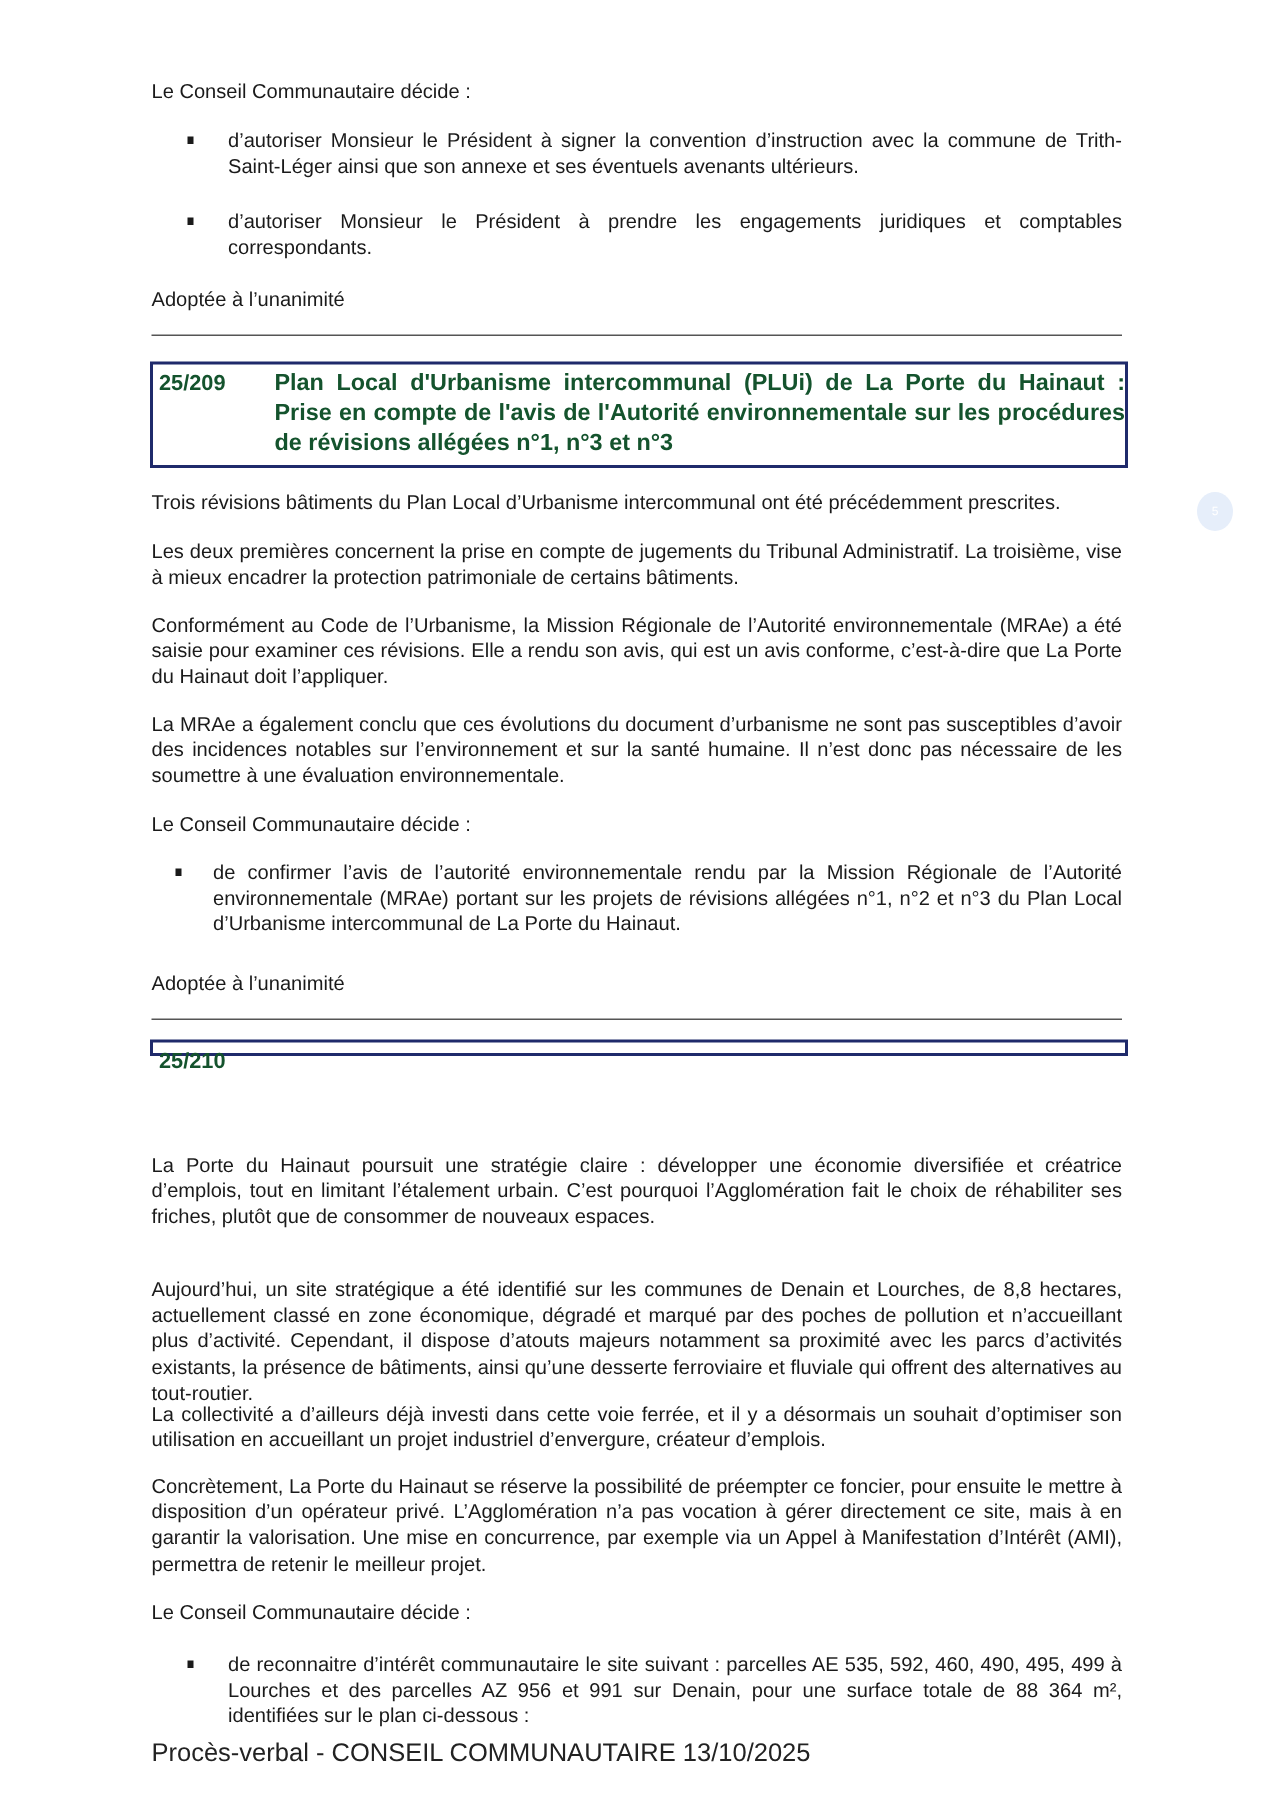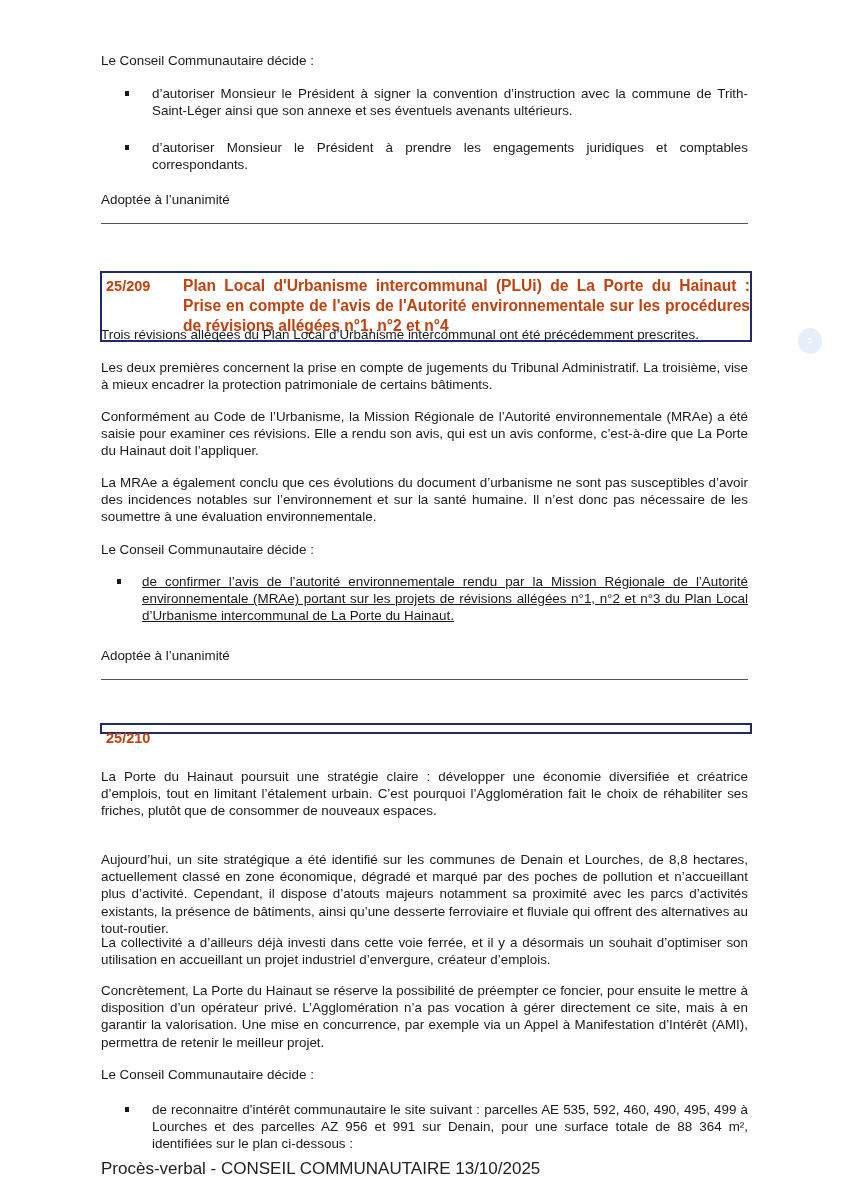--- a/index.html
+++ b/index.html
@@ -55,22 +55,21 @@
     .deliberation-box {
       position: absolute;
       left: 100px;
       width: 652px;
       border: 2px solid #1f2a6b;
       box-sizing: border-box;
       padding: 3px 0 4px 4px;
       font-weight: bold;
       font-size: 15.6px;
       line-height: 20px;
-      color: #c2410c;
-      margin-top: 30px;
+      color: #14532d;
     }
     .box-num {
       position: absolute;
       left: 4px;
       top: 3px;
       font-size: 14.5px;
     }
     .box-title {
       margin-left: 77px;
       text-align: justify;
@@ -116,32 +115,32 @@
       <span>d’autoriser Monsieur le Président à signer la convention d’instruction avec la commune de Trith-Saint-Léger ainsi que son annexe et ses éventuels avenants ultérieurs.</span>
     </div>
   </div>
 
   <p class="block" style="top:191px;">Adoptée à l’unanimité</p>
 
   <div class="rule" style="top:223px;"></div>
 
   <div class="deliberation-box" style="top:241px;">
     <span class="box-num">25/209</span>
-    <div class="box-title">Plan Local d'Urbanisme intercommunal (PLUi) de La Porte du Hainaut : Prise en compte de l'avis de l'Autorité environnementale sur les procédures de révisions allégées n°1, n°2 et n°4</div>
+    <div class="box-title">Plan Local d'Urbanisme intercommunal (PLUi) de La Porte du Hainaut : Prise en compte de l'avis de l'Autorité environnementale sur les procédures de révisions allégées n°1, n°3 et n°3</div>
   </div>
 
-  <p class="block" style="top:326px;">Trois révisions allégées du Plan Local d’Urbanisme intercommunal ont été précédemment prescrites.</p>
+  <p class="block" style="top:326px;">Trois révisions bâtiments du Plan Local d’Urbanisme intercommunal ont été précédemment prescrites.</p>
   <p class="block" style="top:408px;">Conformément au Code de l’Urbanisme, la Mission Régionale de l’Autorité environnementale (MRAe) a été saisie pour examiner ces révisions. Elle a rendu son avis, qui est un avis conforme, c’est-à-dire que La Porte du Hainaut doit l’appliquer.</p>
   <p class="block" style="top:359px;">Les deux premières concernent la prise en compte de jugements du Tribunal Administratif. La troisième, vise à mieux encadrer la protection patrimoniale de certains bâtiments.</p>
   <p class="block" style="top:474px;">La MRAe a également conclu que ces évolutions du document d’urbanisme ne sont pas susceptibles d’avoir des incidences notables sur l’environnement et sur la santé humaine. Il n’est donc pas nécessaire de les soumettre à une évaluation environnementale.</p>
 
   <p class="block" style="top:541px;">Le Conseil Communautaire décide :</p>
 
   <div class="bullets" style="top:573px; left:117px; width:631px;">
-    <div class="bullet-item" style="padding-left:25px;text-decoration:underline;">
+    <div class="bullet-item" style="padding-left:25px;">
       <span class="bullet-mark"></span>
       <span>de confirmer l’avis de l’autorité environnementale rendu par la Mission Régionale de l’Autorité environnementale (MRAe) portant sur les projets de révisions allégées n°1, n°2 et n°3 du Plan Local d’Urbanisme intercommunal de La Porte du Hainaut.</span>
     </div>
   </div>
 
   <p class="block" style="top:647px;">Adoptée à l’unanimité</p>
 
   <div class="rule" style="top:679px;"></div>
 
   <div class="deliberation-box" style="top:693px;">

